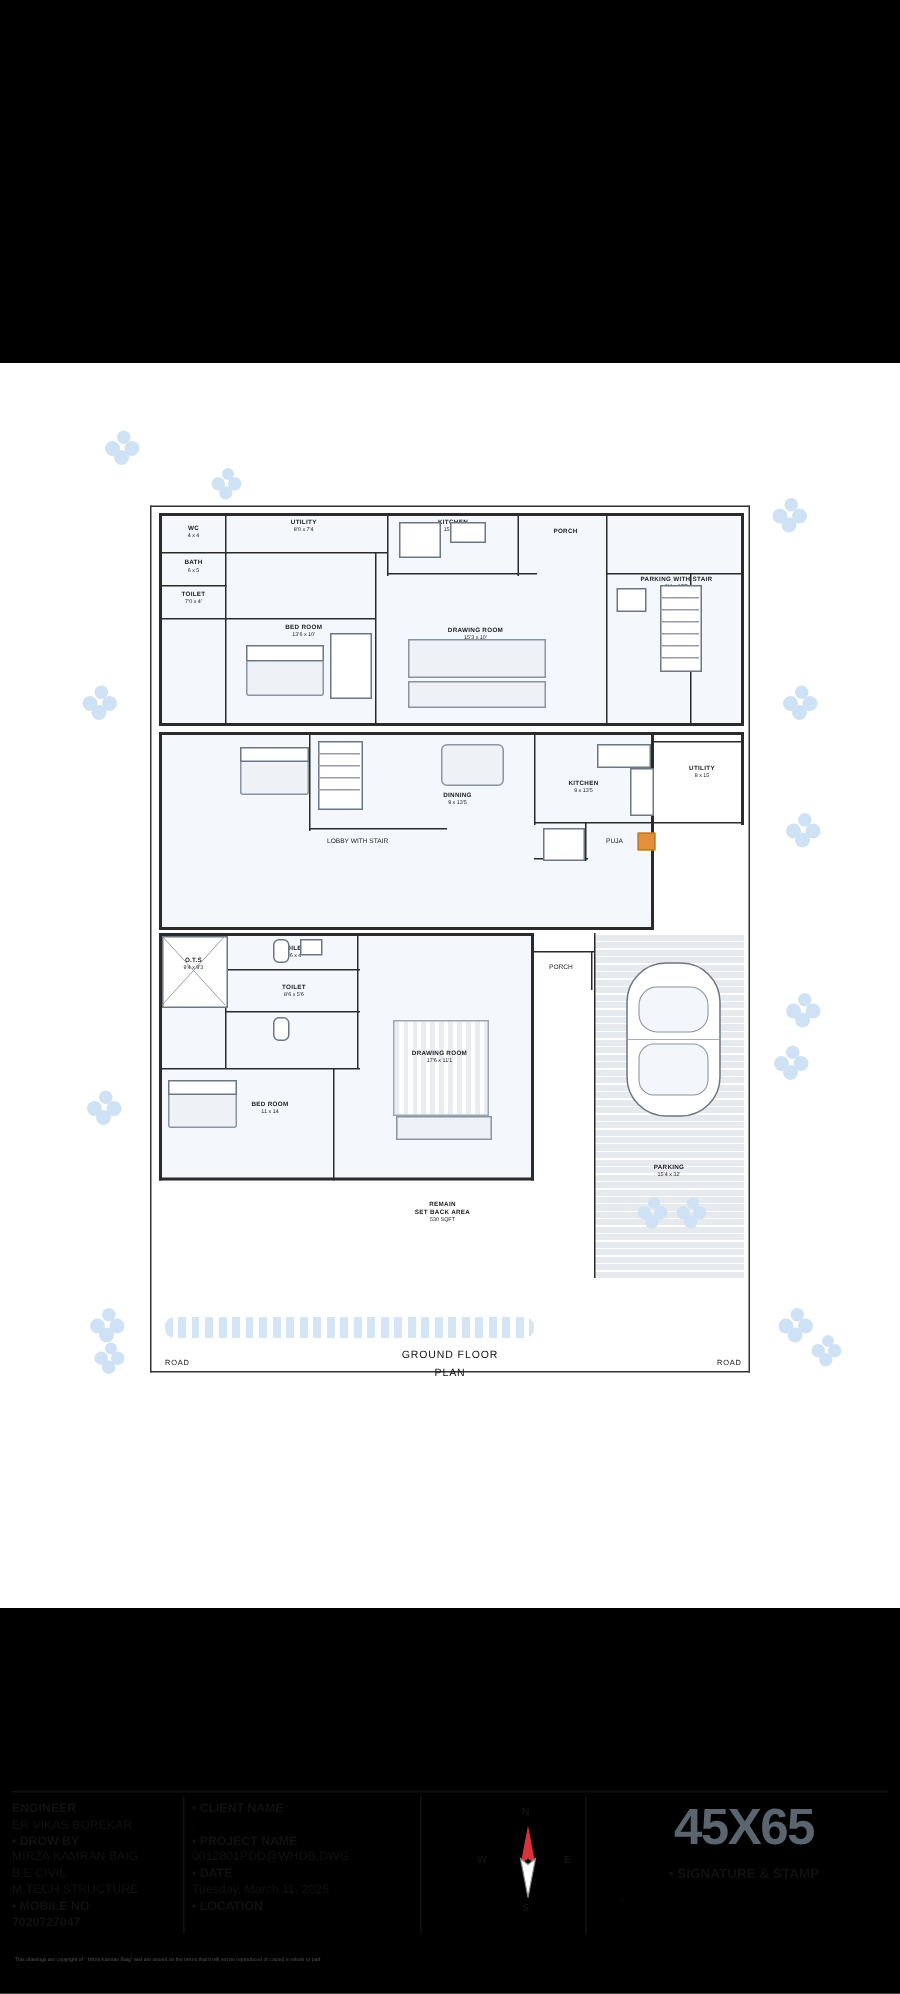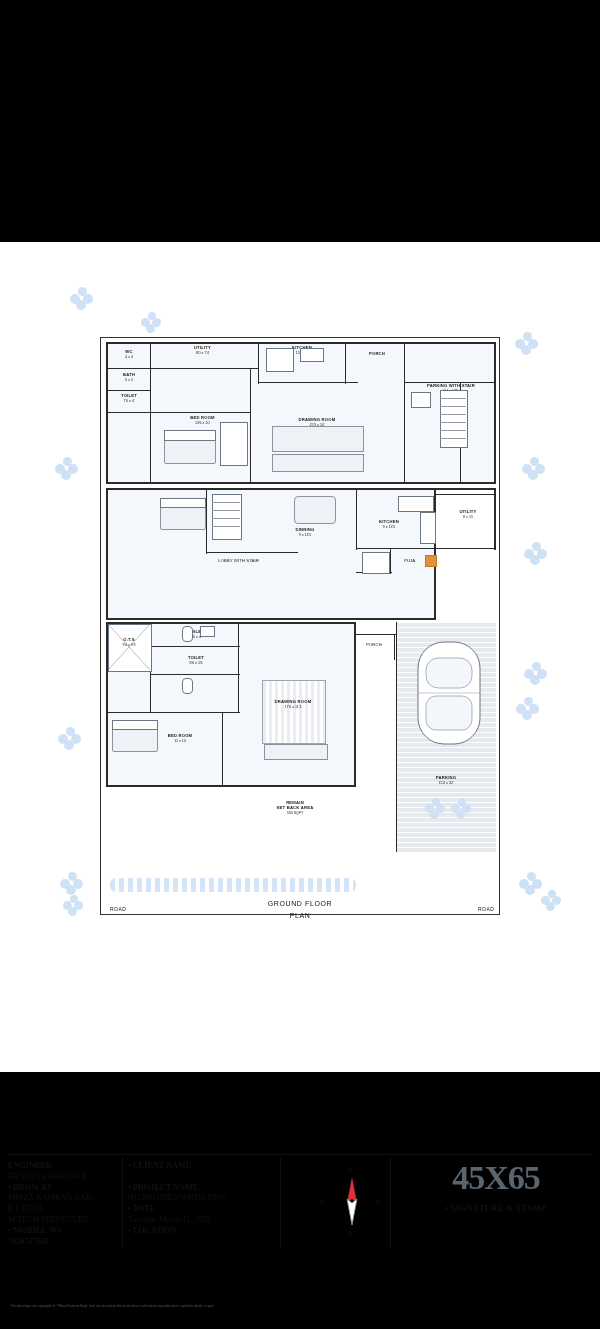--- a/index.html
+++ b/index.html
@@ -18,21 +18,21 @@
   .brick{position:absolute;background:
      repeating-linear-gradient(0deg,#e6e9ee 0 4px,#fff 4px 5px),
      repeating-linear-gradient(90deg,#e6e9ee 0 7px,#fff 7px 8px);}
   .tree{position:absolute;width:26px;height:26px;}
   .tree i{position:absolute;border-radius:50%;background:#cfe2f5;display:block;}
   .furn{position:absolute;border:.6px solid #6b7782;background:#fff;}
   .furnf{position:absolute;border:.6px solid #8a949d;background:#eef2f7;}
   .title{position:absolute;text-align:center;font-size:7px;letter-spacing:.6px;color:#111;}
   .roadlbl{position:absolute;font-size:5px;letter-spacing:.5px;color:#111;}
   
-  #tb{position:absolute;left:8px;top:912px;width:584px;height:105px;border-top:1.2px solid #111;font-family:Liberation Serif, serif;}
+  #tb{position:absolute;left:8px;top:952px;width:584px;height:105px;border-top:1.2px solid #111;}
   #tb .cell{position:absolute;top:0;height:95px;}
   #tb .divider{position:absolute;top:2px;width:1px;height:92px;background:#111;}
   .tbline{font-size:8.2px;color:#111;line-height:1.32;}
   .tbbold{font-weight:bold;}
   .big{font-size:34px;font-weight:bold;color:#5a6570;letter-spacing:-1px;}
   .sig{font-size:9px;font-weight:bold;color:#111;}
   .note{position:absolute;left:10px;top:1062px;font-size:3.4px;color:#555;}
   .compass{position:absolute;}
   .cdir{position:absolute;font-size:7px;color:#111;font-weight:bold;}
 </style>

